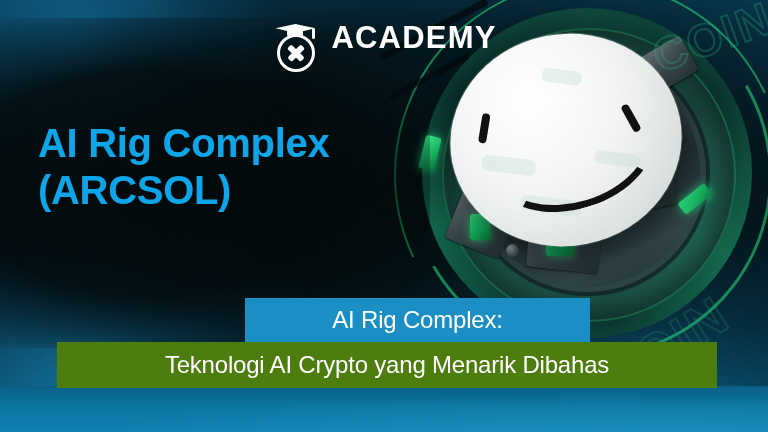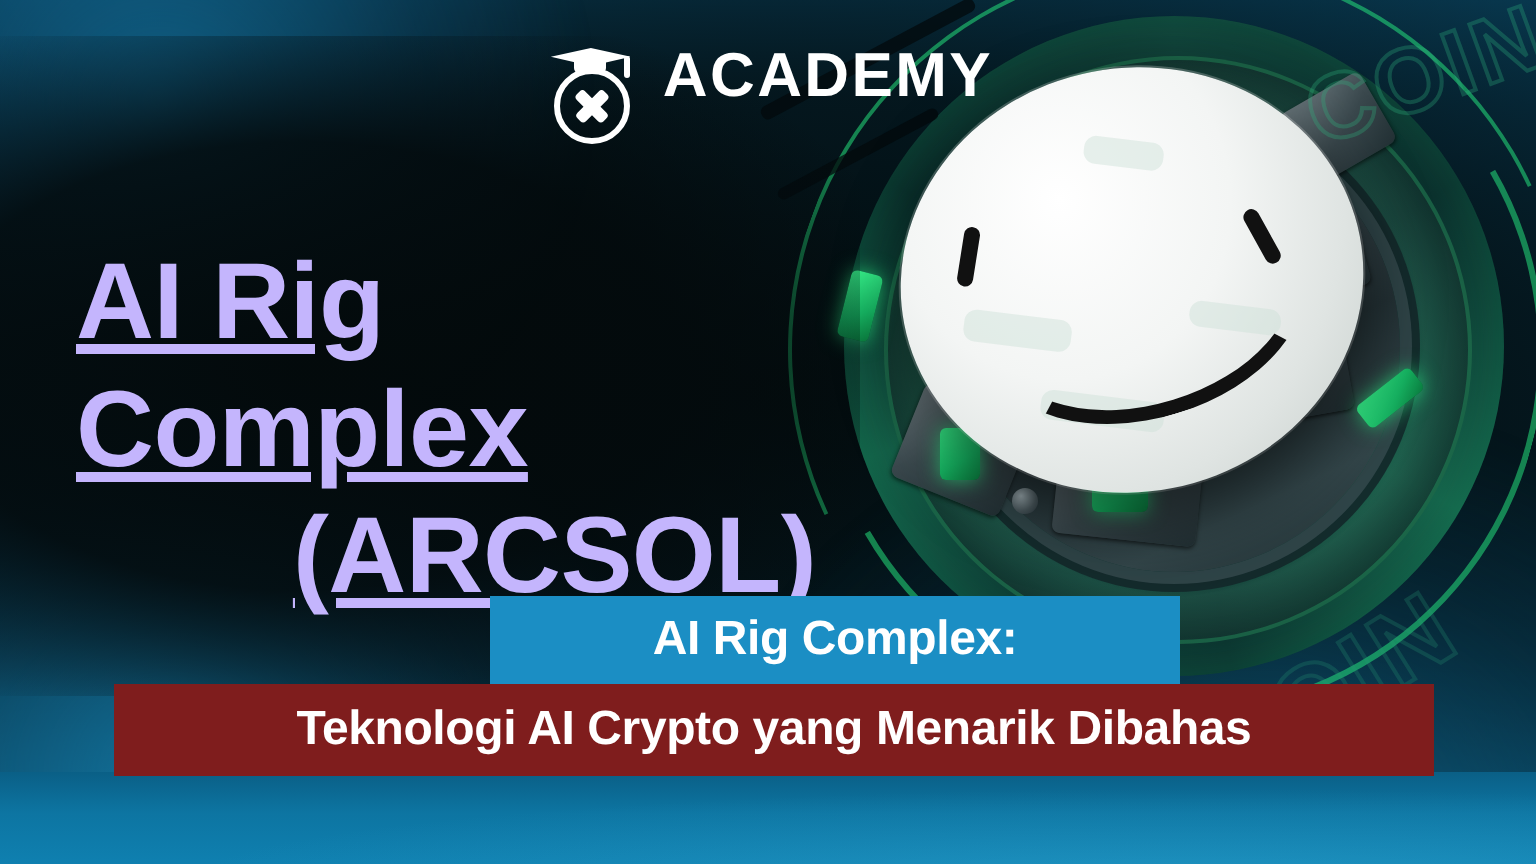--- a/index.html
+++ b/index.html
@@ -90,29 +90,29 @@
   .cap-tassel{position:absolute;left:37px;top:6px;width:3px;height:11px;background:#ffffff;border-radius:2px;}
   .circle-x{position:absolute;left:6px;top:12px;width:32px;height:32px;border-radius:50%;
     border:3px solid #ffffff;}
   .xbar{position:absolute;left:50%;top:50%;width:19px;height:5.5px;background:#ffffff;border-radius:2px;}
   .xbar.a{transform:translate(-50%,-50%) rotate(45deg);}
   .xbar.b{transform:translate(-50%,-50%) rotate(-45deg);}
   .logo-text{color:#ffffff;font-size:31px;font-weight:800;letter-spacing:1.2px;line-height:1;}
 
   
   .headline{position:absolute;left:38px;top:120px;width:370px;
-    color:#c4b5fd;font-size:54px;font-weight:800;line-height:1.18;letter-spacing:-0.3px;text-decoration:underline;}
-  .headline .l2{display:block;text-align:right;}
+    color:#0ea5e9;font-size:40px;font-weight:800;line-height:1.18;letter-spacing:-0.3px;}
+  .headline .l2{display:block;}
 
   
   .banner1{position:absolute;left:245px;top:298px;width:345px;height:44px;
     background:#1b8ec4;display:flex;align-items:center;justify-content:center;}
   .banner2{position:absolute;left:57px;top:342px;width:660px;height:46px;
-    background:#7f1d1d;display:flex;align-items:center;justify-content:center;}
-  .banner-text{color:#ffffff;font-weight:700;font-size:24px;letter-spacing:-0.2px;white-space:nowrap;}
+    background:#4d7c0f;display:flex;align-items:center;justify-content:center;}
+  .banner-text{color:#ffffff;font-weight:400;font-size:24px;letter-spacing:-0.2px;white-space:nowrap;}
   .banner2 .banner-text{font-size:24px;}
 </style>
 </head>
 <body>
 
 <div id="stage">
 
   <div class="bg-base"></div>
   <div class="glow-tl"></div>
   <div class="glow-bl"></div>

